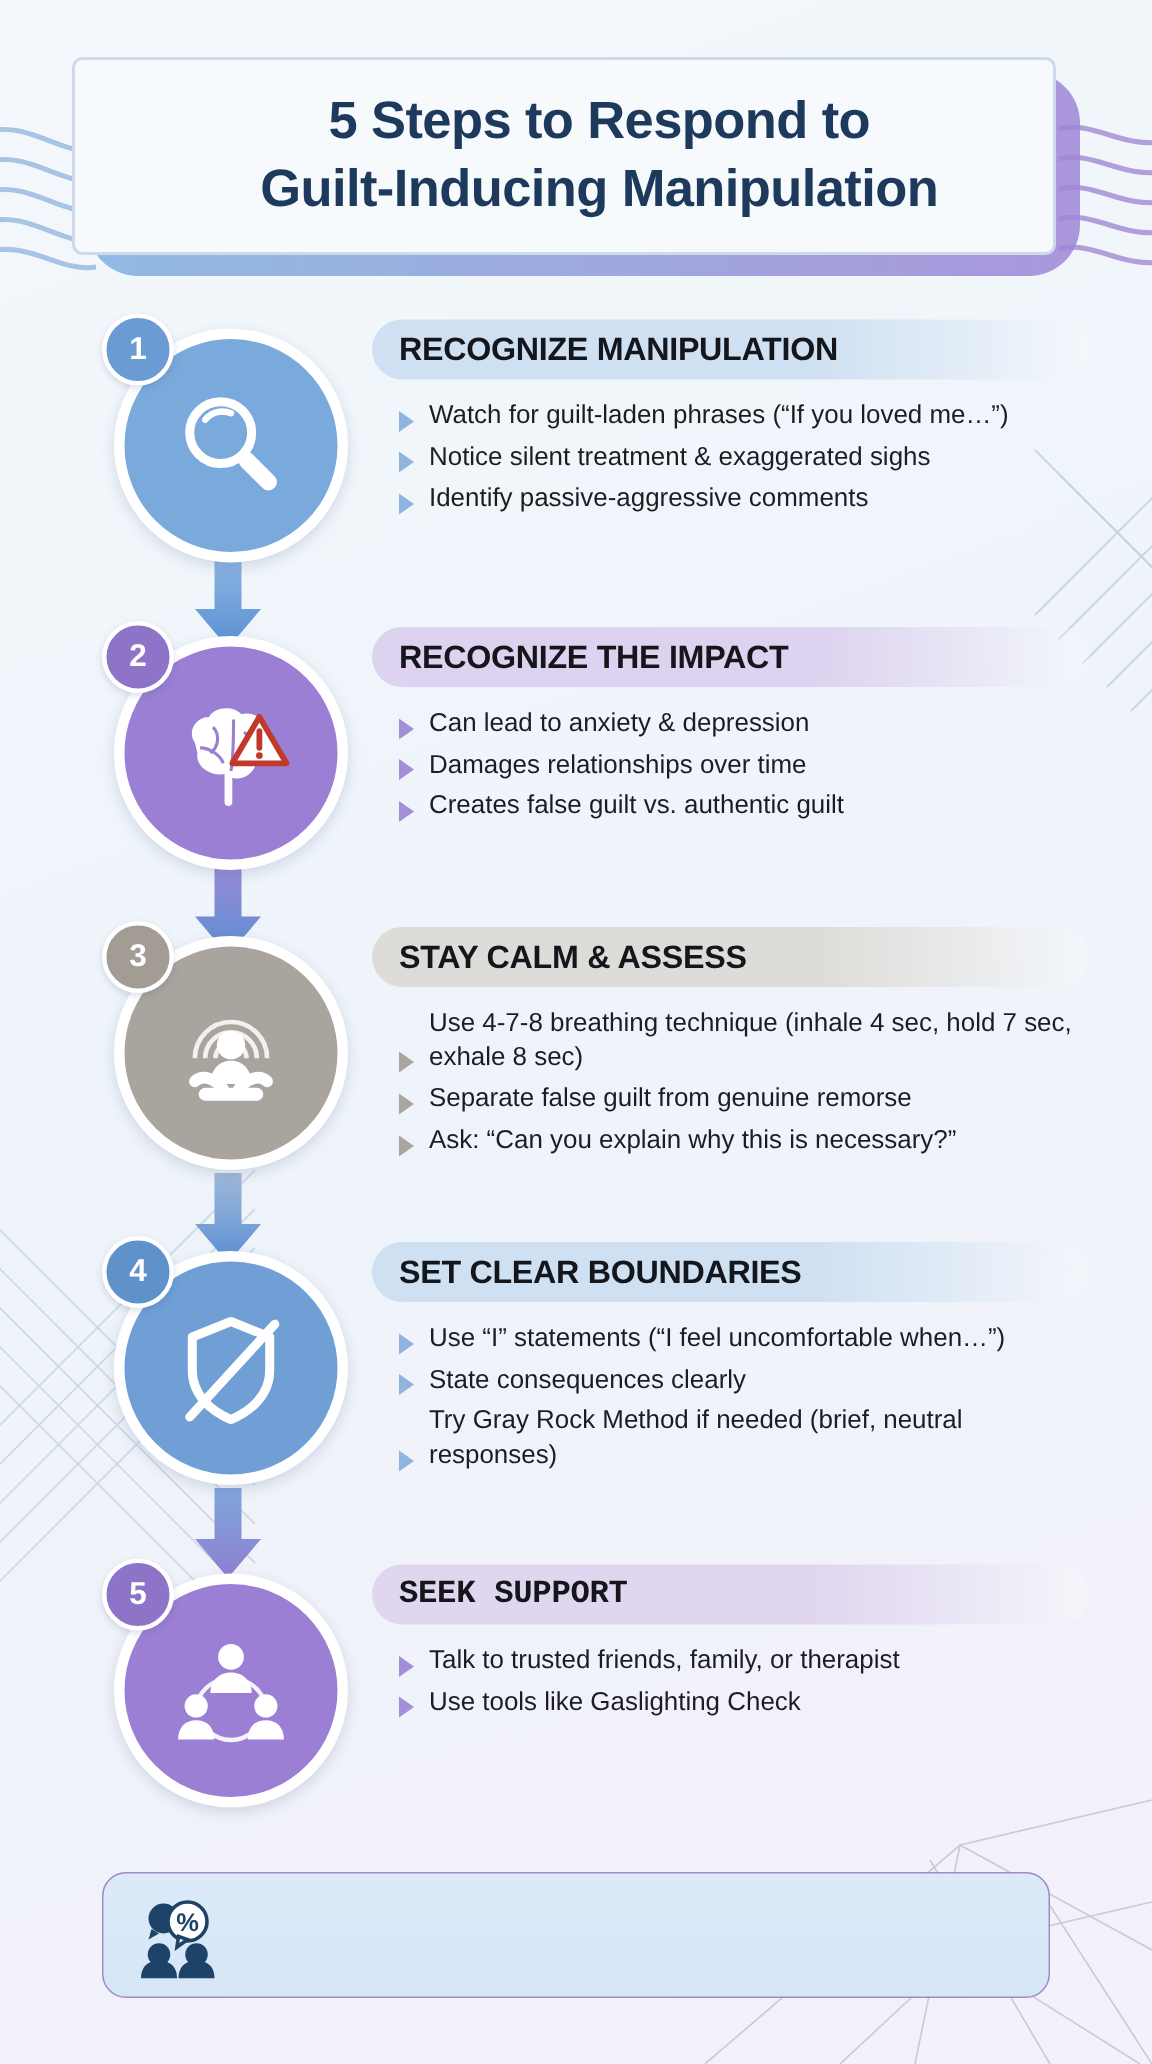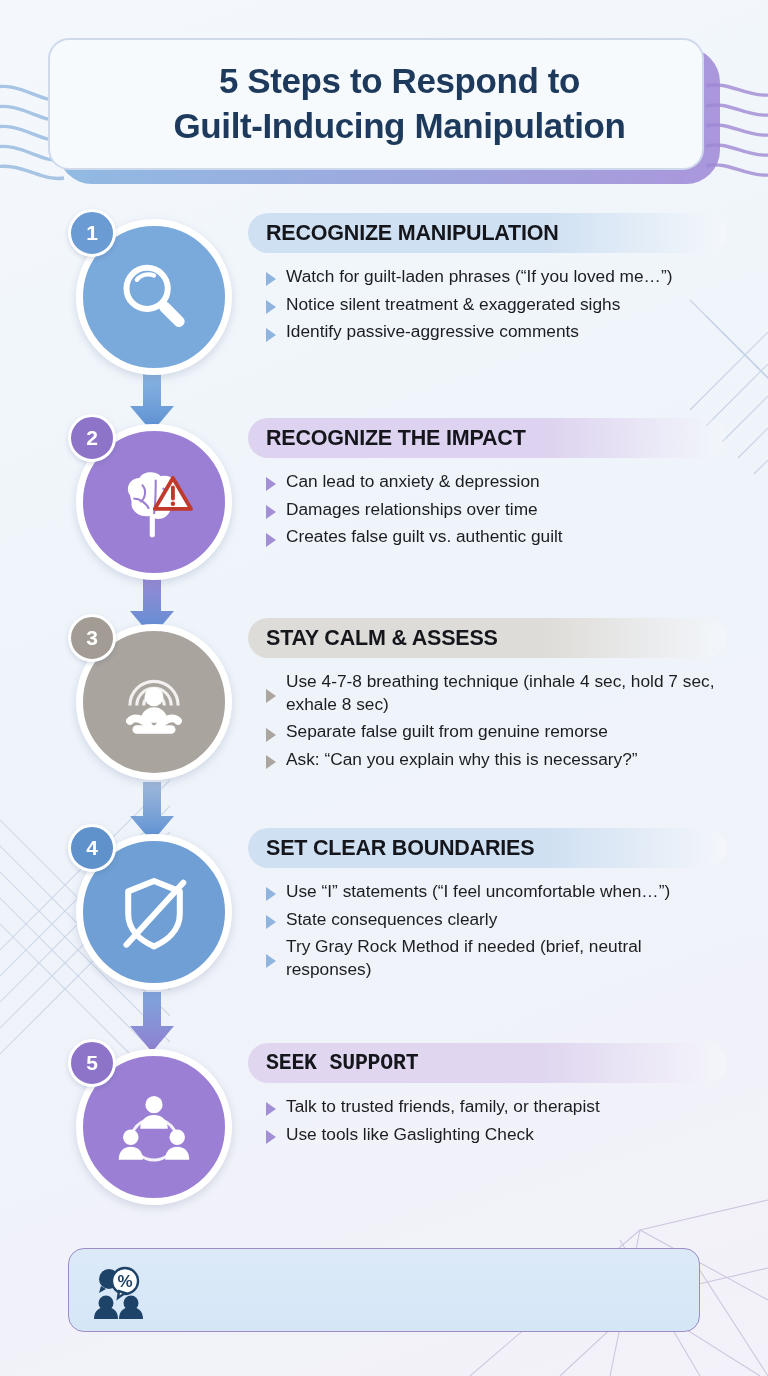--- a/index.html
+++ b/index.html
@@ -46,21 +46,21 @@
     border-radius: 34px;
     background: linear-gradient(90deg, #7fb0de 0%, #9e86d6 100%);
     opacity: .85;
   }
   .title-card {
     position: absolute;
     left: 0;
     top: 0;
     width: 656px;
     height: 132px;
-    border-radius: 21px;
+    border-radius: 7px;
     background: #f7fafd;
     border: 2px solid #cfd9ec;
     display: flex;
     align-items: center;
     justify-content: center;
     text-align: center;
     padding-left: 47px;
   }
   .title-card h1 {
     font-size: 35px;
@@ -144,21 +144,21 @@
   }
   .pill span {
     font-size: 21.5px;
     font-weight: 700;
     color: #14161c;
     letter-spacing: -0.2px;
   }
   .bullets { padding-left: 18px; }
   .bullet {
     display: flex;
-    align-items: center;
+    align-items: flex-end;
     margin-bottom: 5px;
   }
   .tri {
     flex: 0 0 auto;
     width: 0; height: 0;
     border-top: 7px solid transparent;
     border-bottom: 7px solid transparent;
     margin-top: 6px;
     margin-right: 10px;
   }

